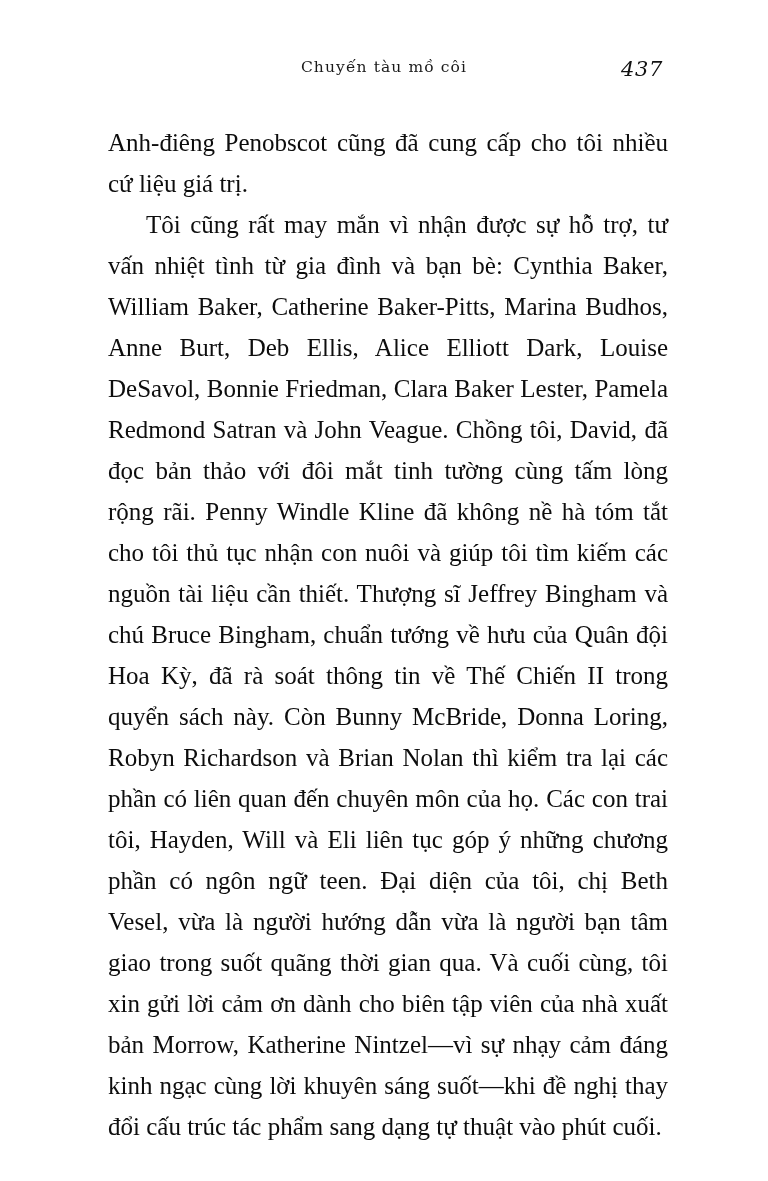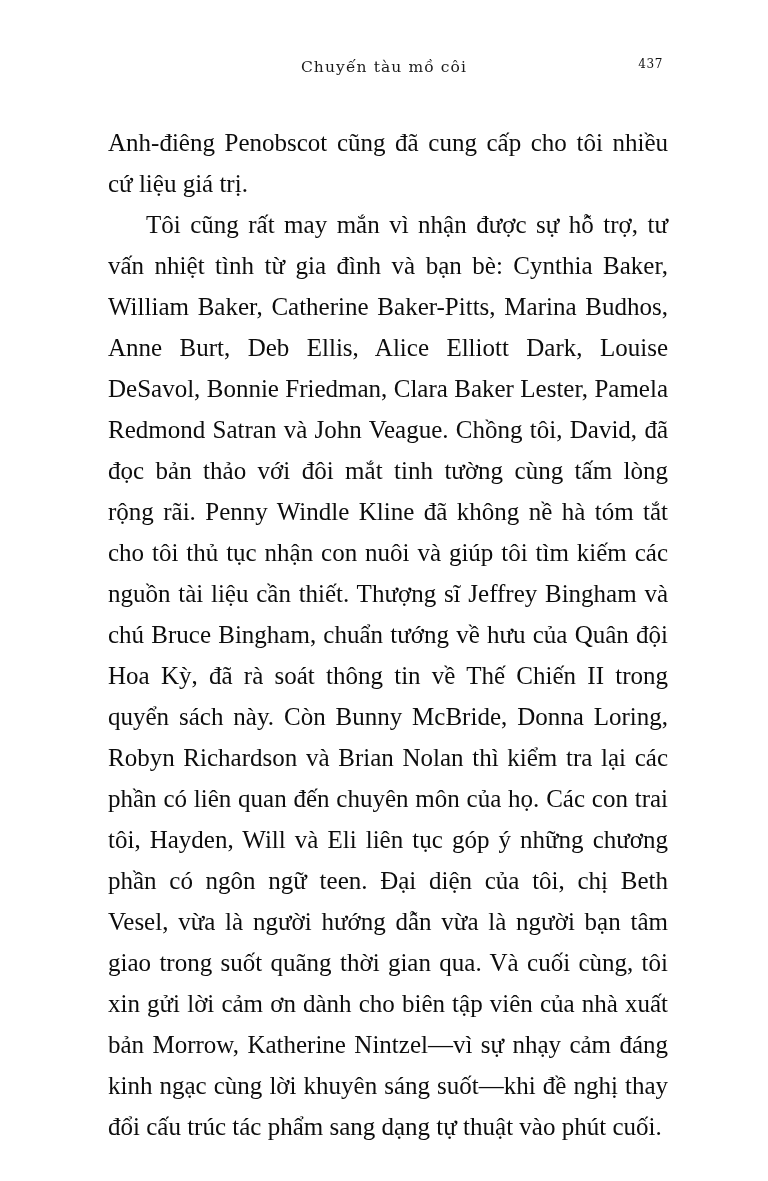--- a/index.html
+++ b/index.html
@@ -34,23 +34,24 @@
     font-size: 15.5px;
     letter-spacing: 1.1px;
     color: #1a1a1a;
     white-space: nowrap;
   }
   .folio {
     position: absolute;
     right: 0px;
     top: -1px;
     font-family: "DejaVu Serif", serif;
-    font-size: 12px;
+    font-size: 21px;
     letter-spacing: 0.6px;
     color: #111111;
+    font-style: italic;
   }
   .body-text {
     position: absolute;
     top: 122px;
     left: 108px;
     width: 560px;
     font-size: 25px;
     line-height: 41px;
     text-align: justify;
     text-justify: inter-word;

